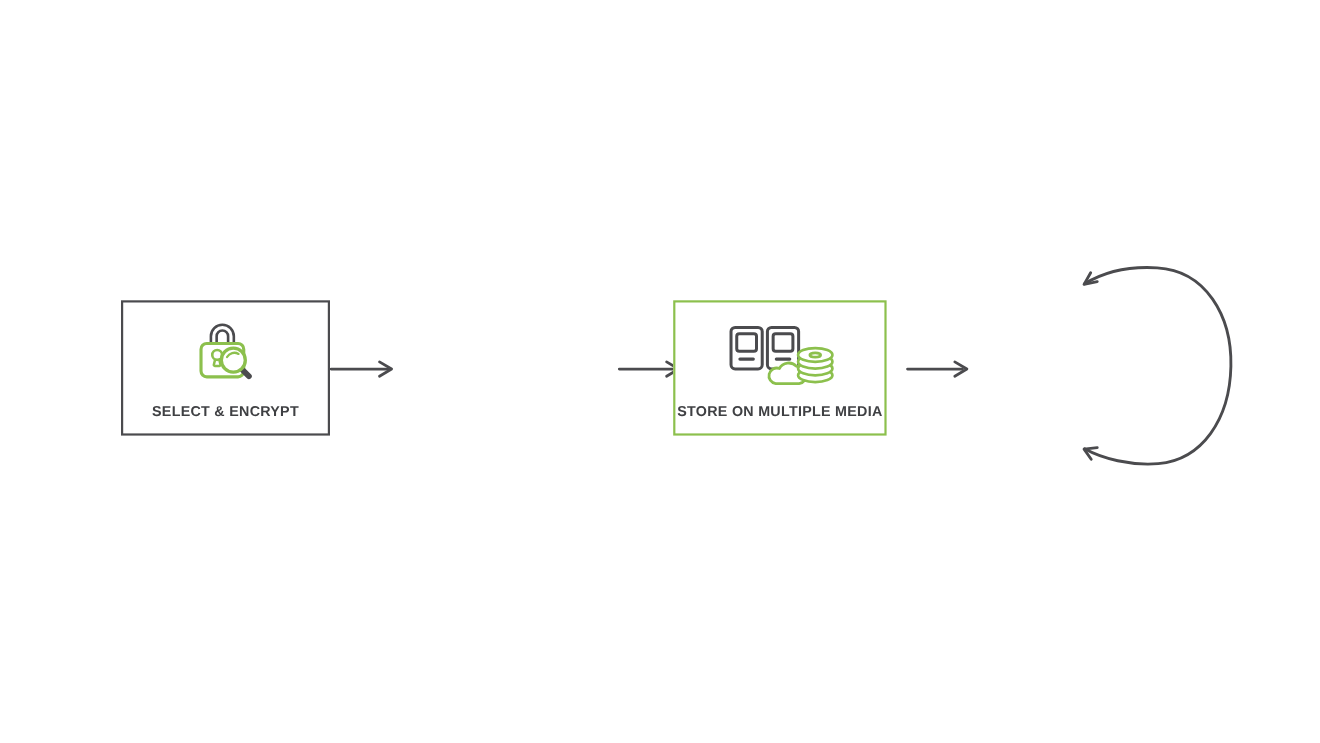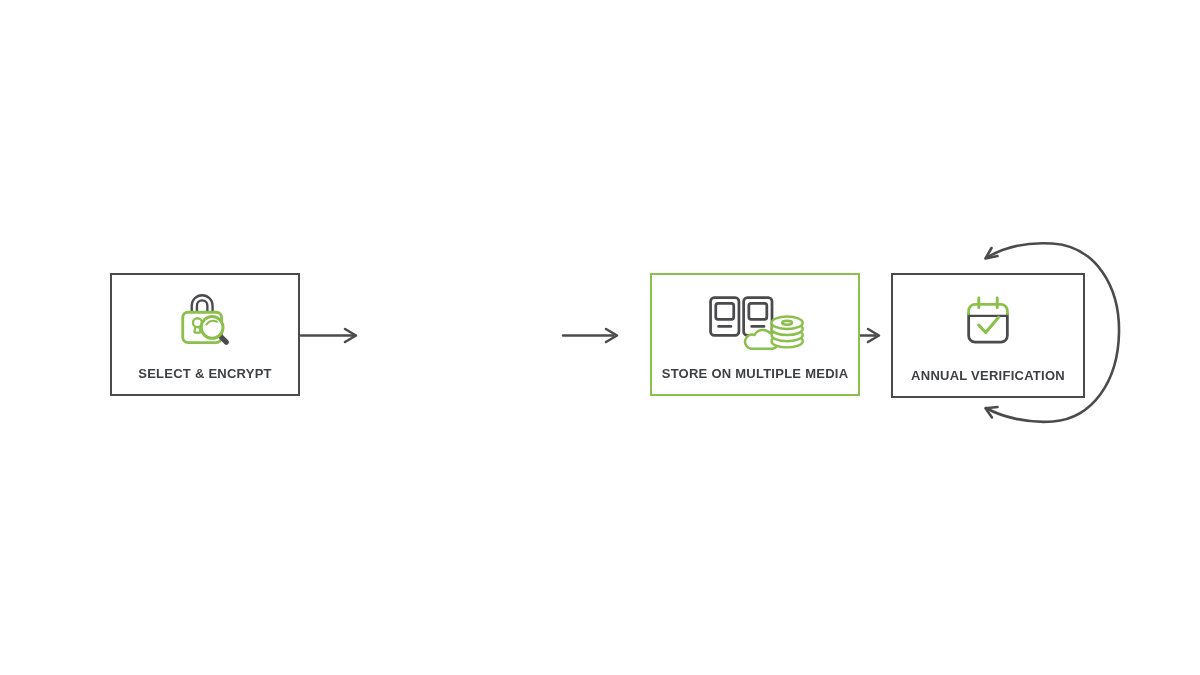--- a/index.html
+++ b/index.html
@@ -12,21 +12,21 @@
   .canvas{position:absolute;inset:0;}
   .connector-layer{position:absolute;left:0;top:0;}
   .step-box{
     position:absolute;top:273px;height:123px;
     box-sizing:border-box;background:#fff;
     border:2px solid var(--dark,#4b4b4e);
   }
   .step-box.accent{border-color:var(--green,#8cc04d);}
   #box-1{left:110px;width:190px;}
   #box-2{left:370px;width:192px;}
-  #box-3{left:650px;width:210px;}
+  #box-3{left:612px;width:194px;}
   #box-4{left:891px;width:194px;height:125px;}
   .step-icon{position:absolute;left:50%;transform:translateX(-50%);}
   #box-1 .step-icon{top:6px;}
   #box-2 .step-icon{top:6px;}
   #box-3 .step-icon{top:15px;}
   #box-4 .step-icon{top:11px;}
   .step-label{
     position:absolute;left:0;right:0;bottom:13px;
     text-align:center;font-size:13px;font-weight:700;
     letter-spacing:.25px;color:var(--text,#3f4043);
@@ -95,25 +95,14 @@
         <ellipse fill="#fff" cx="89" cy="54" rx="16.5" ry="6.6"></ellipse>
         <ellipse fill="#fff" cx="89" cy="47.5" rx="16.5" ry="6.6"></ellipse>
         <ellipse fill="#fff" cx="89" cy="41" rx="16.5" ry="6.6"></ellipse>
         <ellipse fill="#fff" cx="89" cy="34.5" rx="16.5" ry="6.6"></ellipse>
         <ellipse cx="89" cy="34.5" rx="5.2" ry="2.1"></ellipse>
       </g>
     </svg>
     <div class="step-label">STORE ON MULTIPLE MEDIA</div>
   </div>
 
-  <div class="step-box" id="box-4">
-    <svg class="step-icon" width="70" height="70" viewBox="0 0 76 76" fill="none" stroke-linecap="round" stroke-linejoin="round">
-      <line class="gn" stroke-width="3.2" x1="28" y1="13" x2="28" y2="23.5"></line>
-      <line class="gn" stroke-width="3.2" x1="48" y1="13" x2="48" y2="23.5"></line>
-      <path class="dk" stroke-width="3" fill="#fff" d="M 17 30 V 54 A 7 7 0 0 0 24 61 H 52 A 7 7 0 0 0 59 54 V 30"></path>
-      <path class="gn" stroke-width="3" d="M 17 31 V 27 A 7 7 0 0 1 24 20 H 52 A 7 7 0 0 1 59 27 V 31"></path>
-      <line class="dk" stroke-width="2.5" x1="17.5" y1="32.5" x2="58.5" y2="32.5"></line>
-      <path class="gn" stroke-width="3.4" d="M 28 42.5 L 35.5 50.5 L 49.5 34"></path>
-    </svg>
-    <div class="step-label">ANNUAL VERIFICATION</div>
-  </div>
 
 </div>
 
 </body></html>

